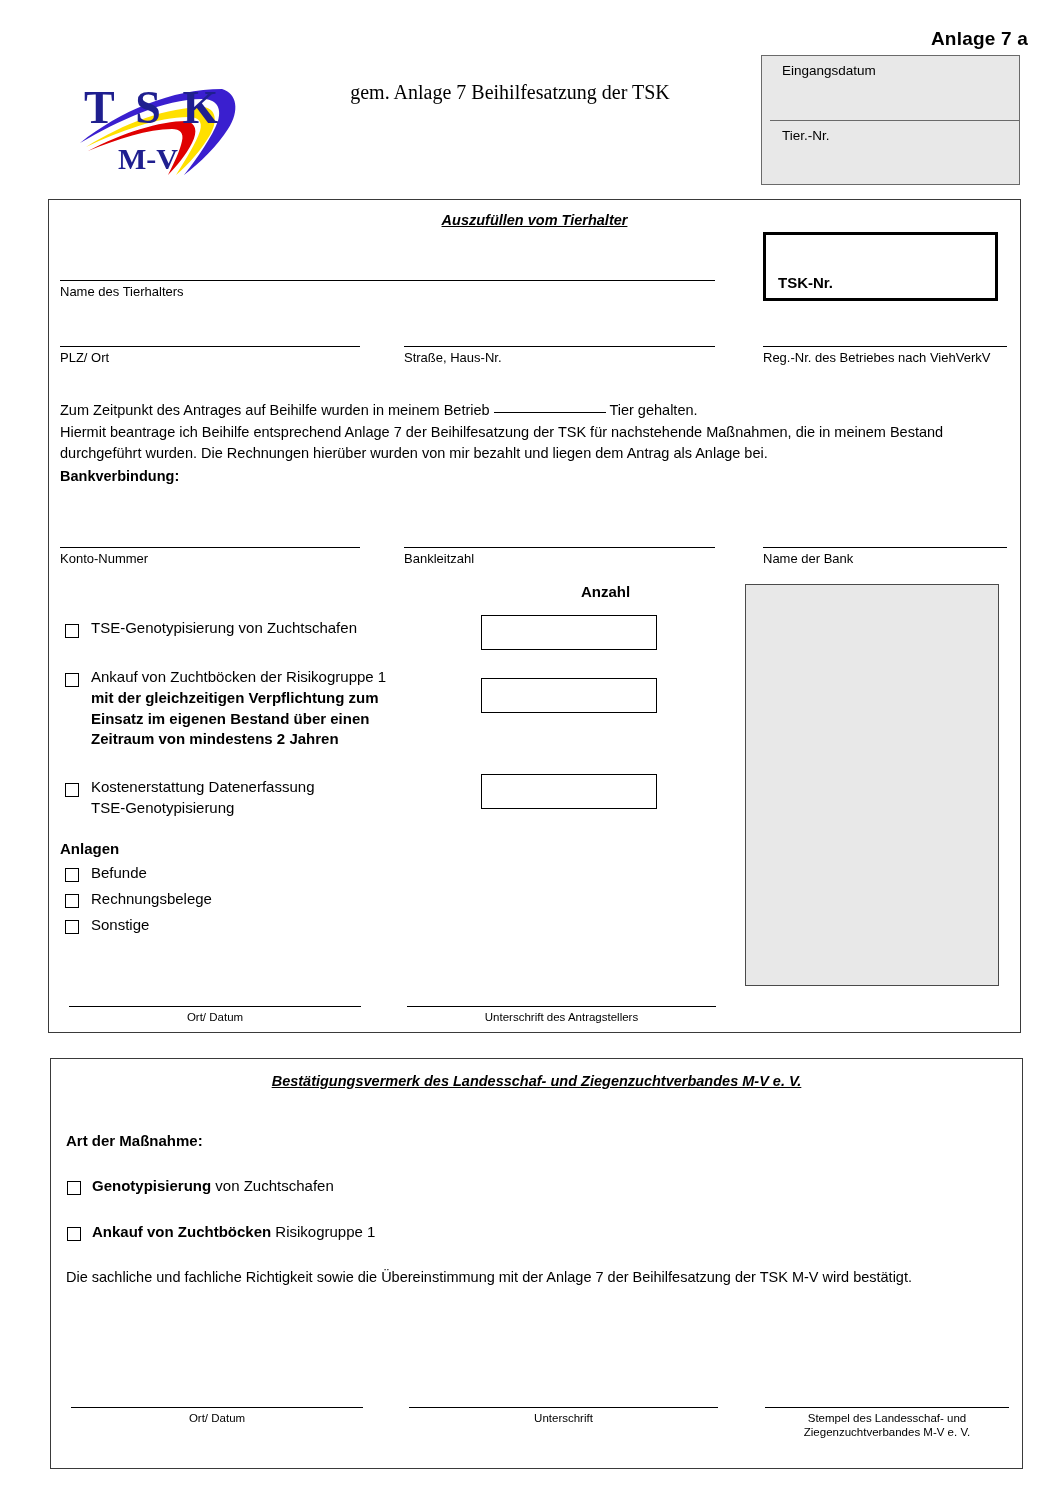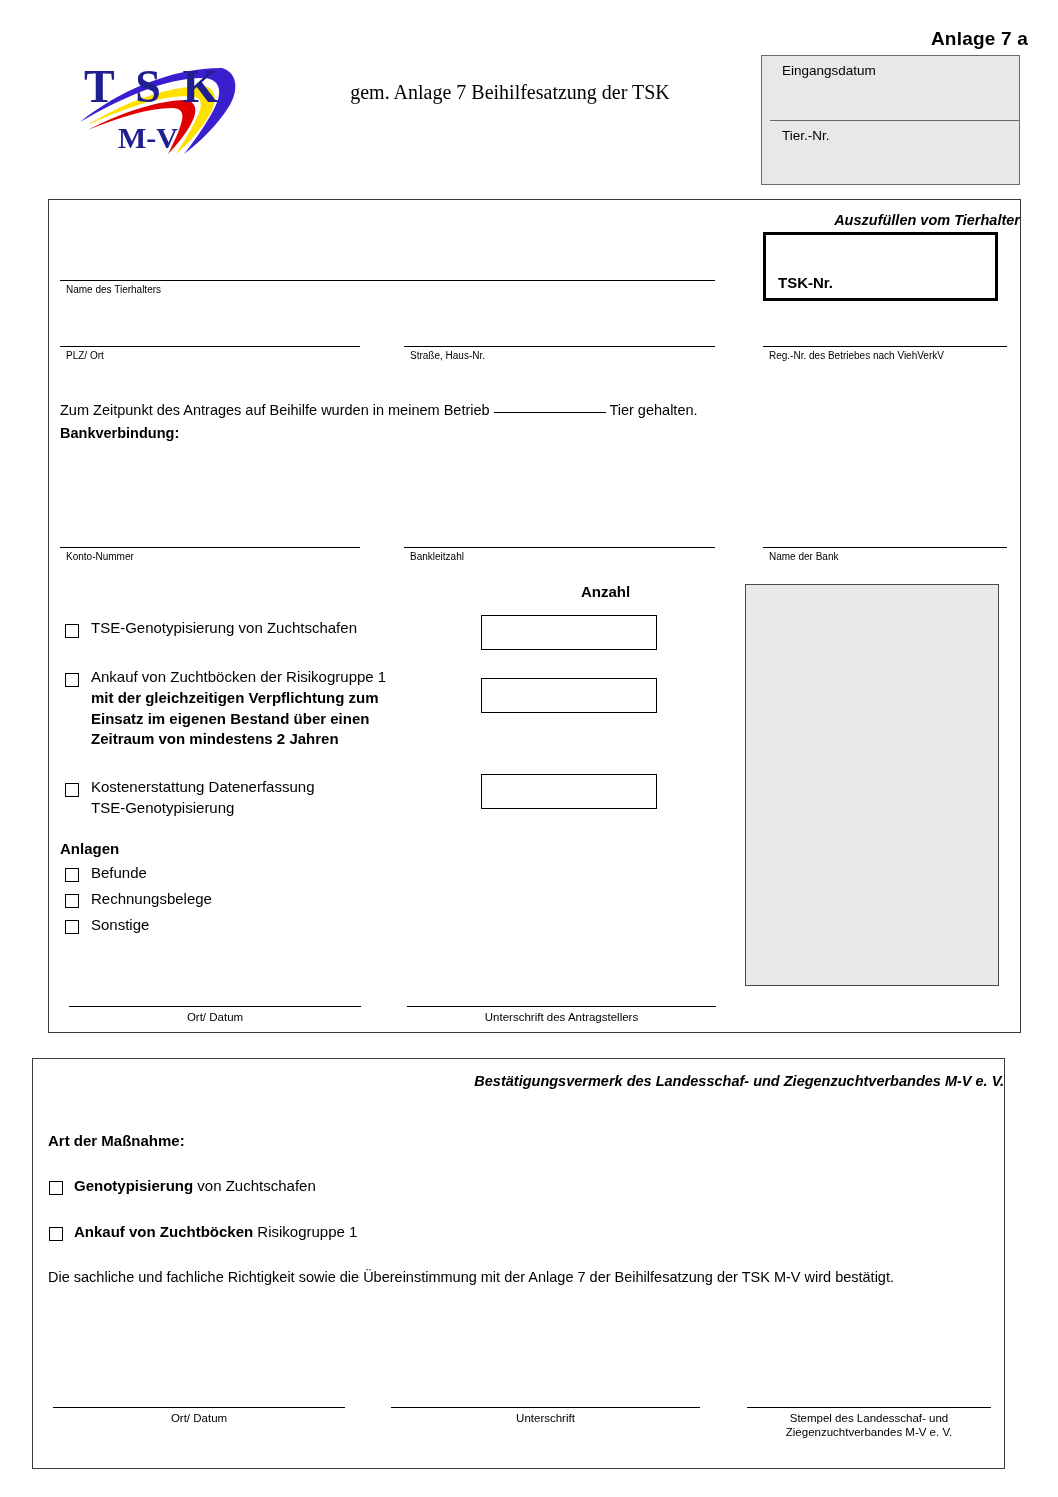--- a/index.html
+++ b/index.html
@@ -63,67 +63,67 @@
     font-family: "Liberation Serif", serif;
   }
   .title-line1 { font-size: 21px; line-height: 27px; }
   .title-line1 b { font-weight: bold; }
   .title-line2 { font-size: 20px; line-height: 28px; }
 
   
   .logo {
     position: absolute;
     left: 72px;
-    top: 50px;
+    top: 71px;
     width: 168px;
     height: 110px;
   }
   .logo svg { display: block; }
 
   
   .form-box {
     position: absolute;
     border: 1px solid #3a3a3a;
     box-sizing: border-box;
     background: #ffffff;
   }
   #section-holder {
     left: 48px;
     top: 199px;
     width: 973px;
     height: 834px;
   }
   #section-verband {
-    left: 32px;
+    left: 50px;
     top: 1058px;
     width: 973px;
     height: 411px;
     padding-left: 36px;
   }
 
   .section-heading {
     position: absolute;
     left: 0;
     width: 100%;
-    text-align: right;
+    text-align: center;
     font-size: 14.5px;
     font-weight: bold;
     font-style: italic;
+    text-decoration: underline;
   }
 
   .rule {
     position: absolute;
     border-bottom: 1px solid #000000;
     height: 0;
   }
   .caption {
     position: absolute;
-    font-size: 10px;
+    font-size: 13px;
     white-space: nowrap;
-    margin-left: 6px;
   }
 
   .tsk-nr-box {
     position: absolute;
     left: 763px;
     top: 231px;
     width: 235px;
     height: 69px;
     border: 3px solid #000000;
     box-sizing: border-box;
@@ -262,20 +262,21 @@
 
     <div class="rule" style="left:714px; top:146px; width:244px;"></div>
     <div class="caption" style="left:714px; top:150px;">Reg.-Nr. des Betriebes nach ViehVerkV</div>
 
     <div class="body-text" style="left:11px; top:200px; width:950px;">
       <div>
         <span>Zum Zeitpunkt des Antrages auf Beihilfe wurden in meinem Betrieb</span>
         <span class="blank-inline"></span>
         <span>Tier gehalten.</span>
       </div>
+      <div>Hiermit beantrage ich Beihilfe entsprechend Anlage 7 der Beihilfesatzung der TSK für nachstehende Maßnahmen, die in meinem Bestand durchgeführt wurden. Die Rechnungen hierüber wurden von mir bezahlt und liegen dem Antrag als Anlage bei.</div>
       <div style="font-weight:bold; margin-top:1px;">Bankverbindung:</div>
     </div>
 
     <div class="rule" style="left:11px; top:347px; width:300px;"></div>
     <div class="caption" style="left:11px; top:351px;">Konto-Nummer</div>
 
     <div class="rule" style="left:355px; top:347px; width:311px;"></div>
     <div class="caption" style="left:355px; top:351px;">Bankleitzahl</div>
 
     <div class="rule" style="left:714px; top:347px; width:244px;"></div>

